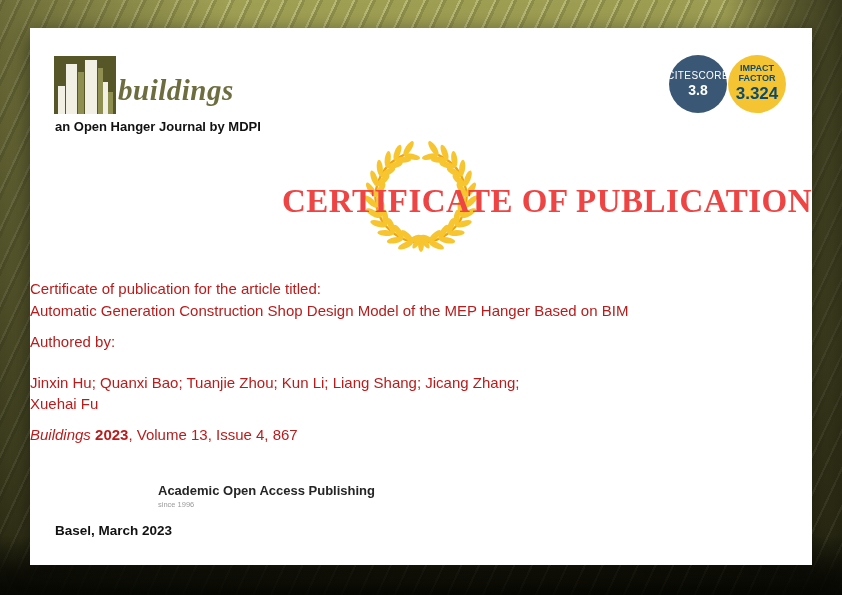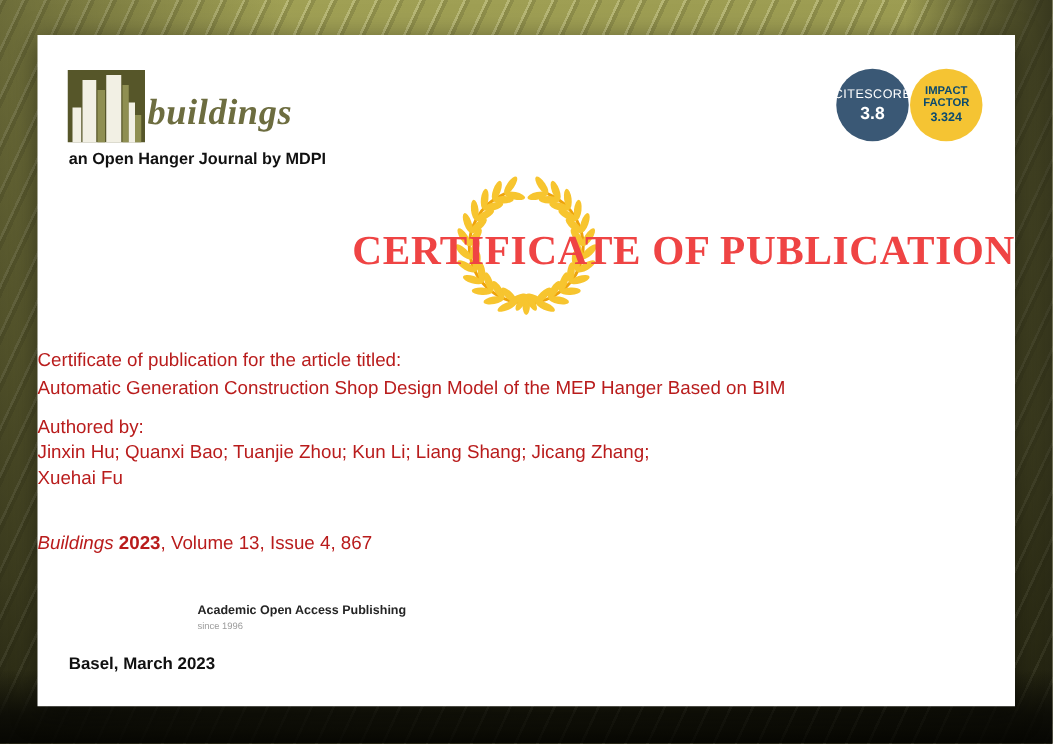--- a/index.html
+++ b/index.html
@@ -27,43 +27,43 @@
 
   
   .badges{position:absolute;top:27px;right:26px;display:flex;gap:1px;}
   .badge{width:58px;height:58px;border-radius:50%;display:flex;flex-direction:column;
          align-items:center;justify-content:center;text-align:center;}
   .badge-citescore{background:#3a5875;color:#fff;}
   .badge-citescore .b-label{font-size:10px;letter-spacing:.4px;margin-bottom:1px;}
   .badge-citescore .b-value{font-size:14px;font-weight:700;}
   .badge-impact{background:#f5c433;color:#0c4a6e;}
   .badge-impact .b-label{font-size:9px;font-weight:700;line-height:1.1;width:42px;}
-  .badge-impact .b-value{font-size:10px;font-weight:700;margin-top:1px;}
+  .badge-impact .b-value{font-size:17px;font-weight:700;margin-top:1px;}
 
   
   .wreath{position:absolute;left:50%;top:111px;transform:translateX(-50%);z-index:1;}
   .cert-title{position:absolute;left:0;right:0;top:155px;z-index:2;text-align:right;
               font-family:"Liberation Serif",serif;font-weight:700;font-size:33px;
               letter-spacing:.5px;color:#ef4444;}
 
   
   .tline{position:absolute;left:0;right:0;text-align:left;font-size:15px;color:#b91c1c;line-height:22px;}
   .t-intro{top:250px;}
   .t-article{top:272px;}
   .t-authoredby{top:303px;}
-  .t-authors{top:323px;line-height:21px;}
+  .t-authors{top:344px;line-height:21px;}
   .t-publishedin{top:373px;}
   .t-publine{top:396px;}
   .it{font-style:italic;}
   .bd{font-weight:700;}
 
   
   .mdpi-logo{position:absolute;left:24px;top:448px;}
   .mdpi-desc{position:absolute;left:128px;top:455px;}
-  .mdpi-desc .d1{font-size:10px;font-weight:700;color:#252525;}
+  .mdpi-desc .d1{font-size:13px;font-weight:700;color:#252525;}
   .mdpi-desc .d2{font-size:7.5px;color:#9b9b9b;margin-top:2px;}
   .place-date{position:absolute;left:25px;top:495px;font-size:13.5px;font-weight:600;color:#111;}
 </style>
 </head>
 <body>
 
 <div class="stage">
   <div class="bg"></div>
 
   <div class="card">

